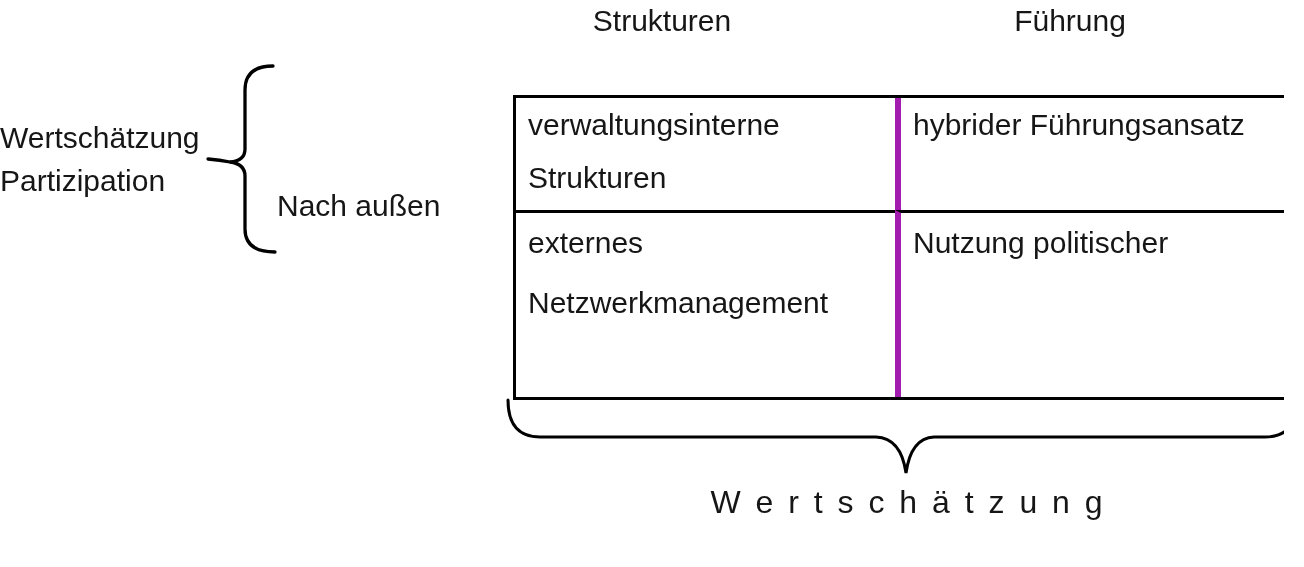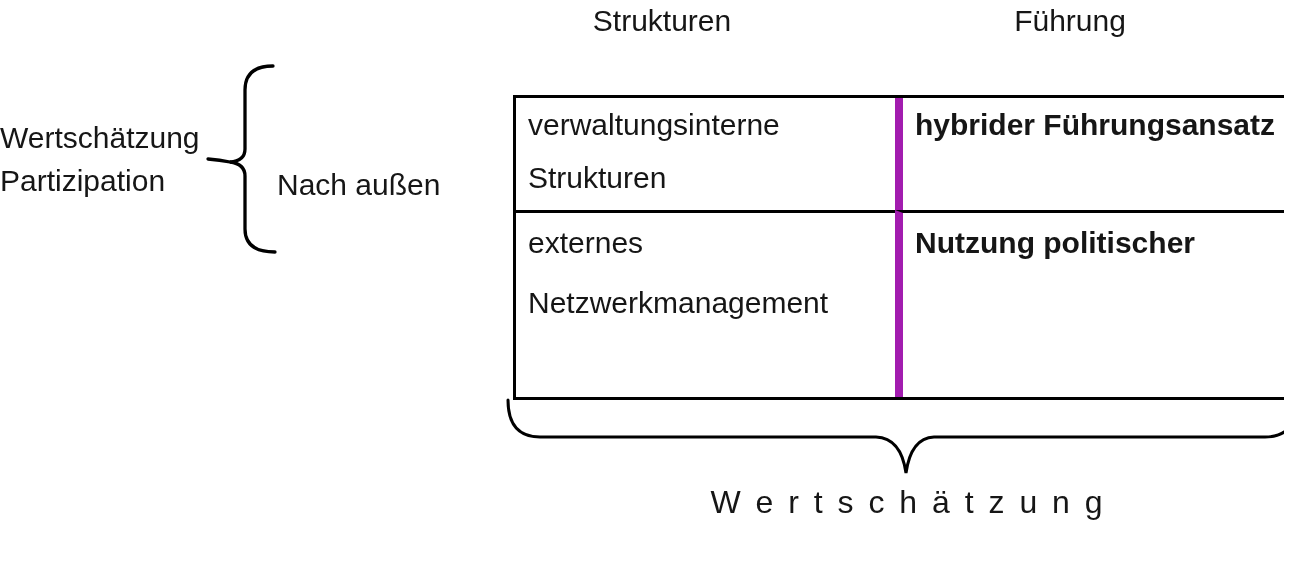--- a/index.html
+++ b/index.html
@@ -37,21 +37,21 @@
     font-size: 30px;
     line-height: 43px;
   }
 
   .row-label {
     font-size: 30px;
     line-height: 32px;
     white-space: nowrap;
   }
   .row-label-inner { left: 276px; top: 89px; }
-  .row-label-outer { left: 277px; top: 169px; }
+  .row-label-outer { left: 277px; top: 190px; }
 
   .brace-svg { display: block; }
 
   .matrix {
     left: 513px;
     top: 83px;
     width: 784px;
     height: 305px;
     box-sizing: border-box;
     border: 3px solid #000000;
@@ -59,21 +59,21 @@
     grid-template-columns: 379px 1fr;
     grid-template-rows: 112px 1fr;
     margin-top: 12px;
   }
   .cell {
     box-sizing: border-box;
     padding: 0 12px;
     font-size: 30px;
     overflow: hidden;
   }
-  .cell.col2 { border-left: 8px solid #a21caf; font-weight: bold; }
+  .cell.col2 { border-left: 6px solid #a21caf; }
   .cell.row2 { border-top: 3px solid #000000; }
   .cell.row1 .cell-line { line-height: 53px; }
   .cell.row2 .cell-line { line-height: 60px; }
 
   .bottom-label {
     left: 908px;
     top: 481px;
     transform: translateX(-50%);
     text-align: center;
     font-size: 32px;

